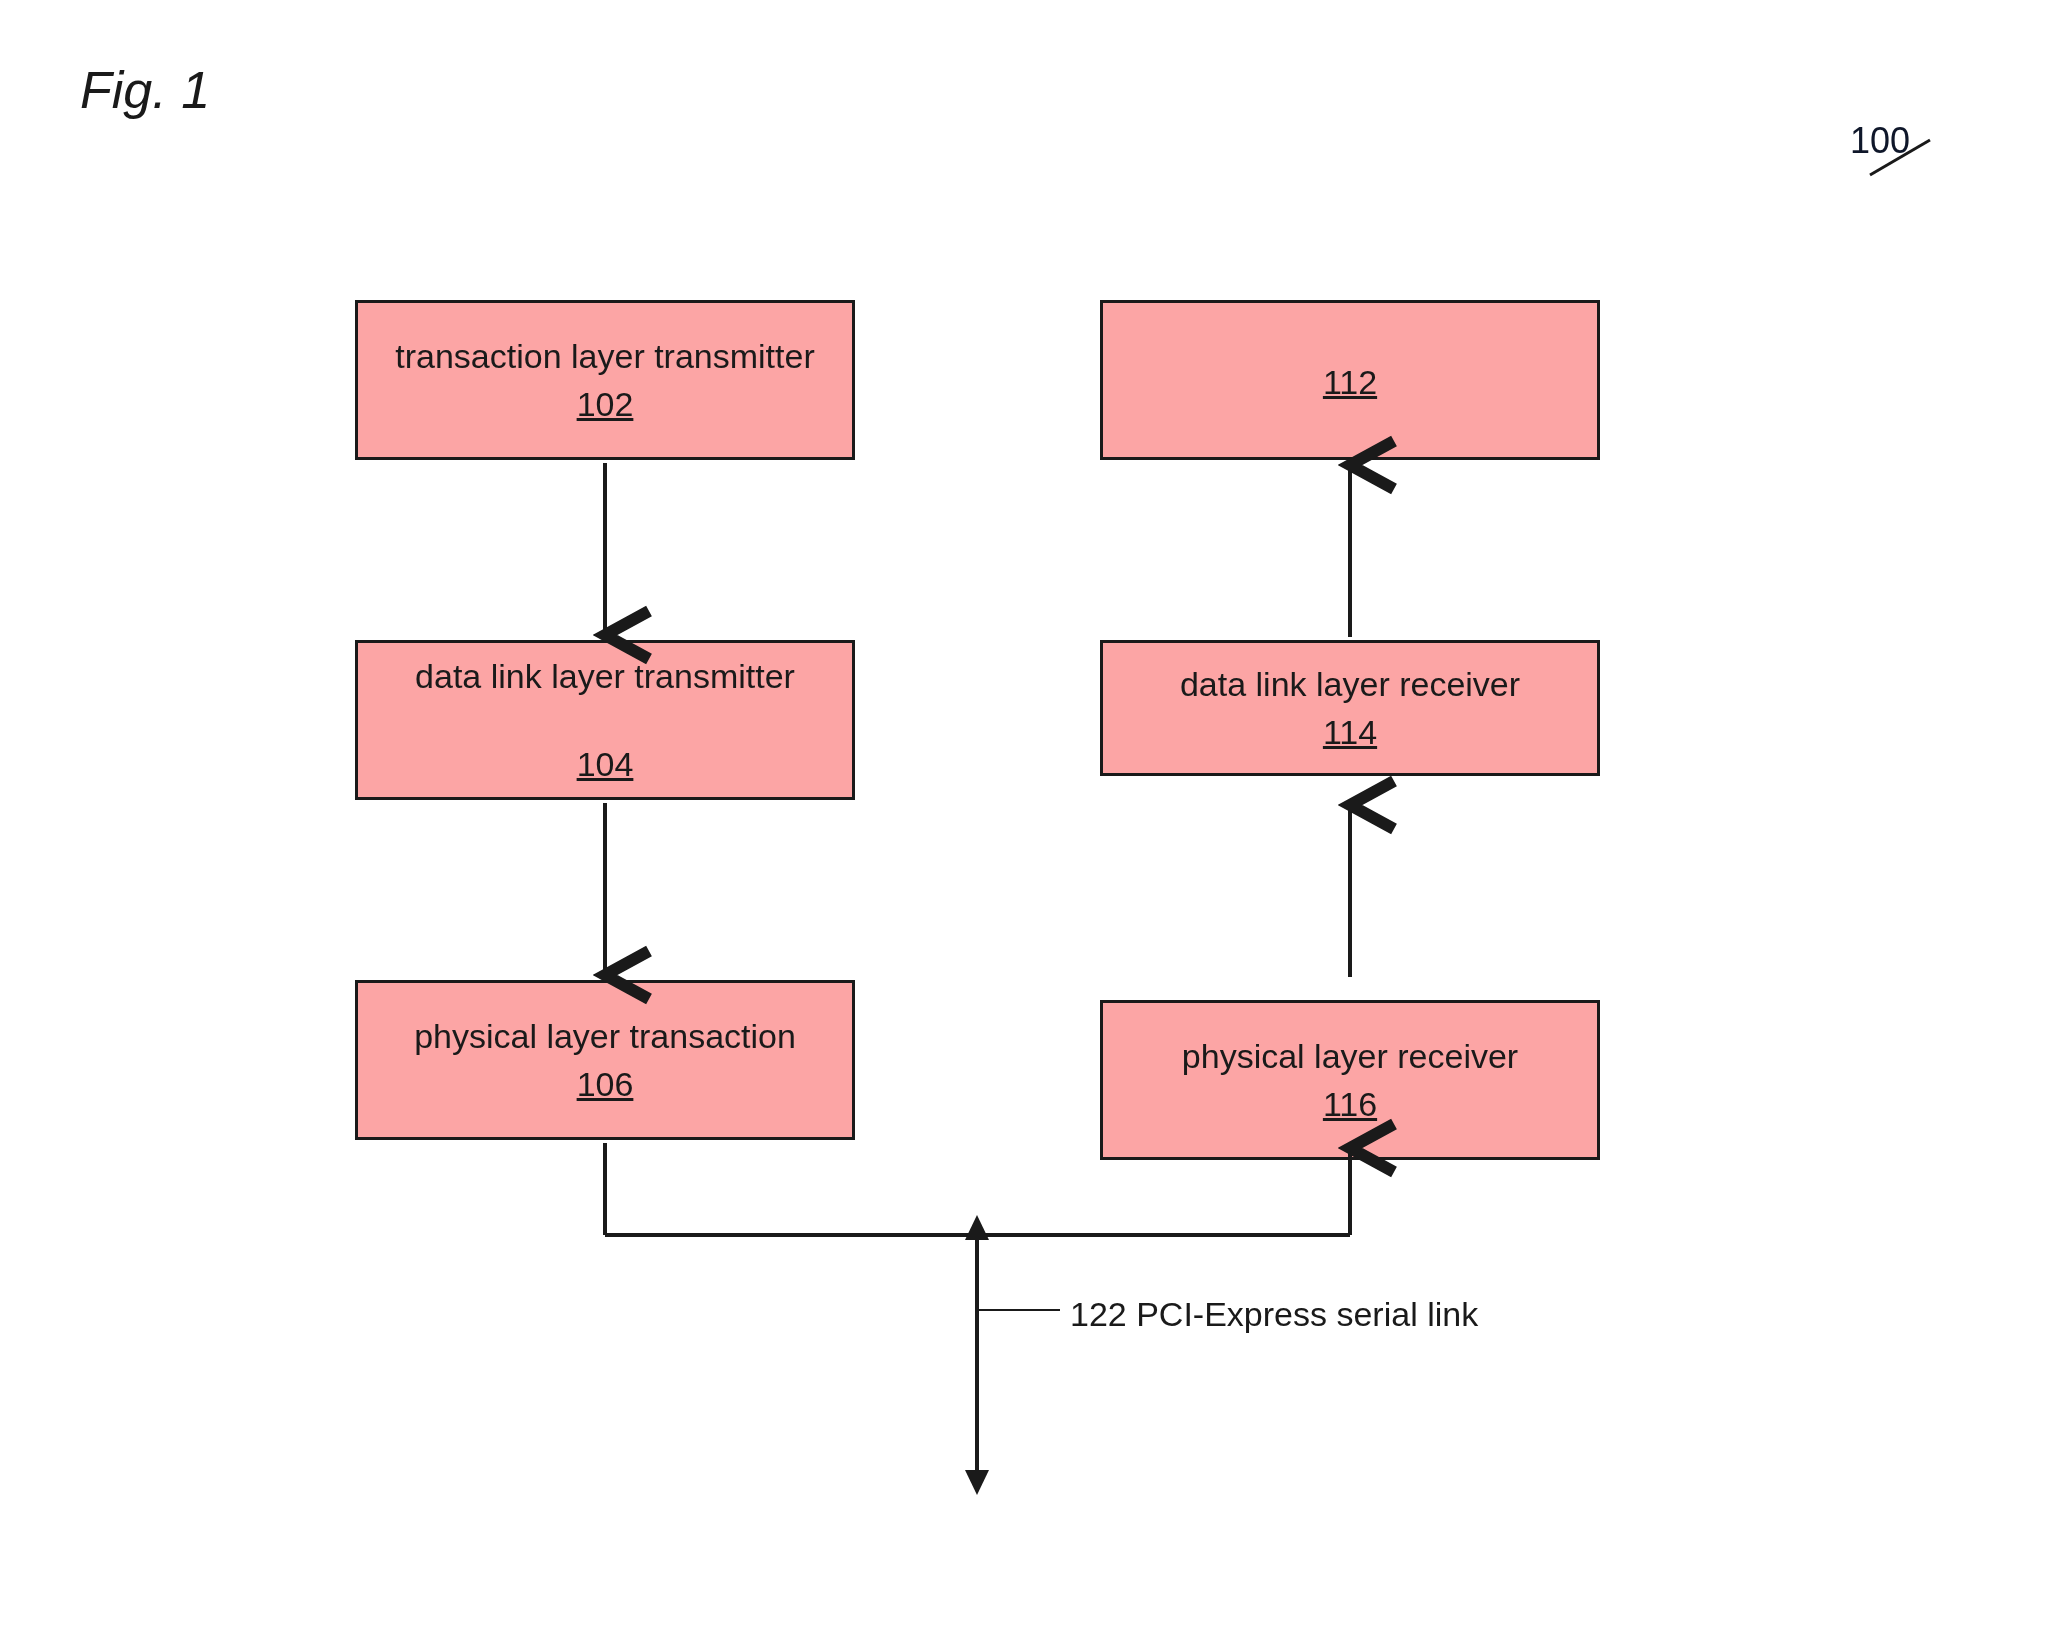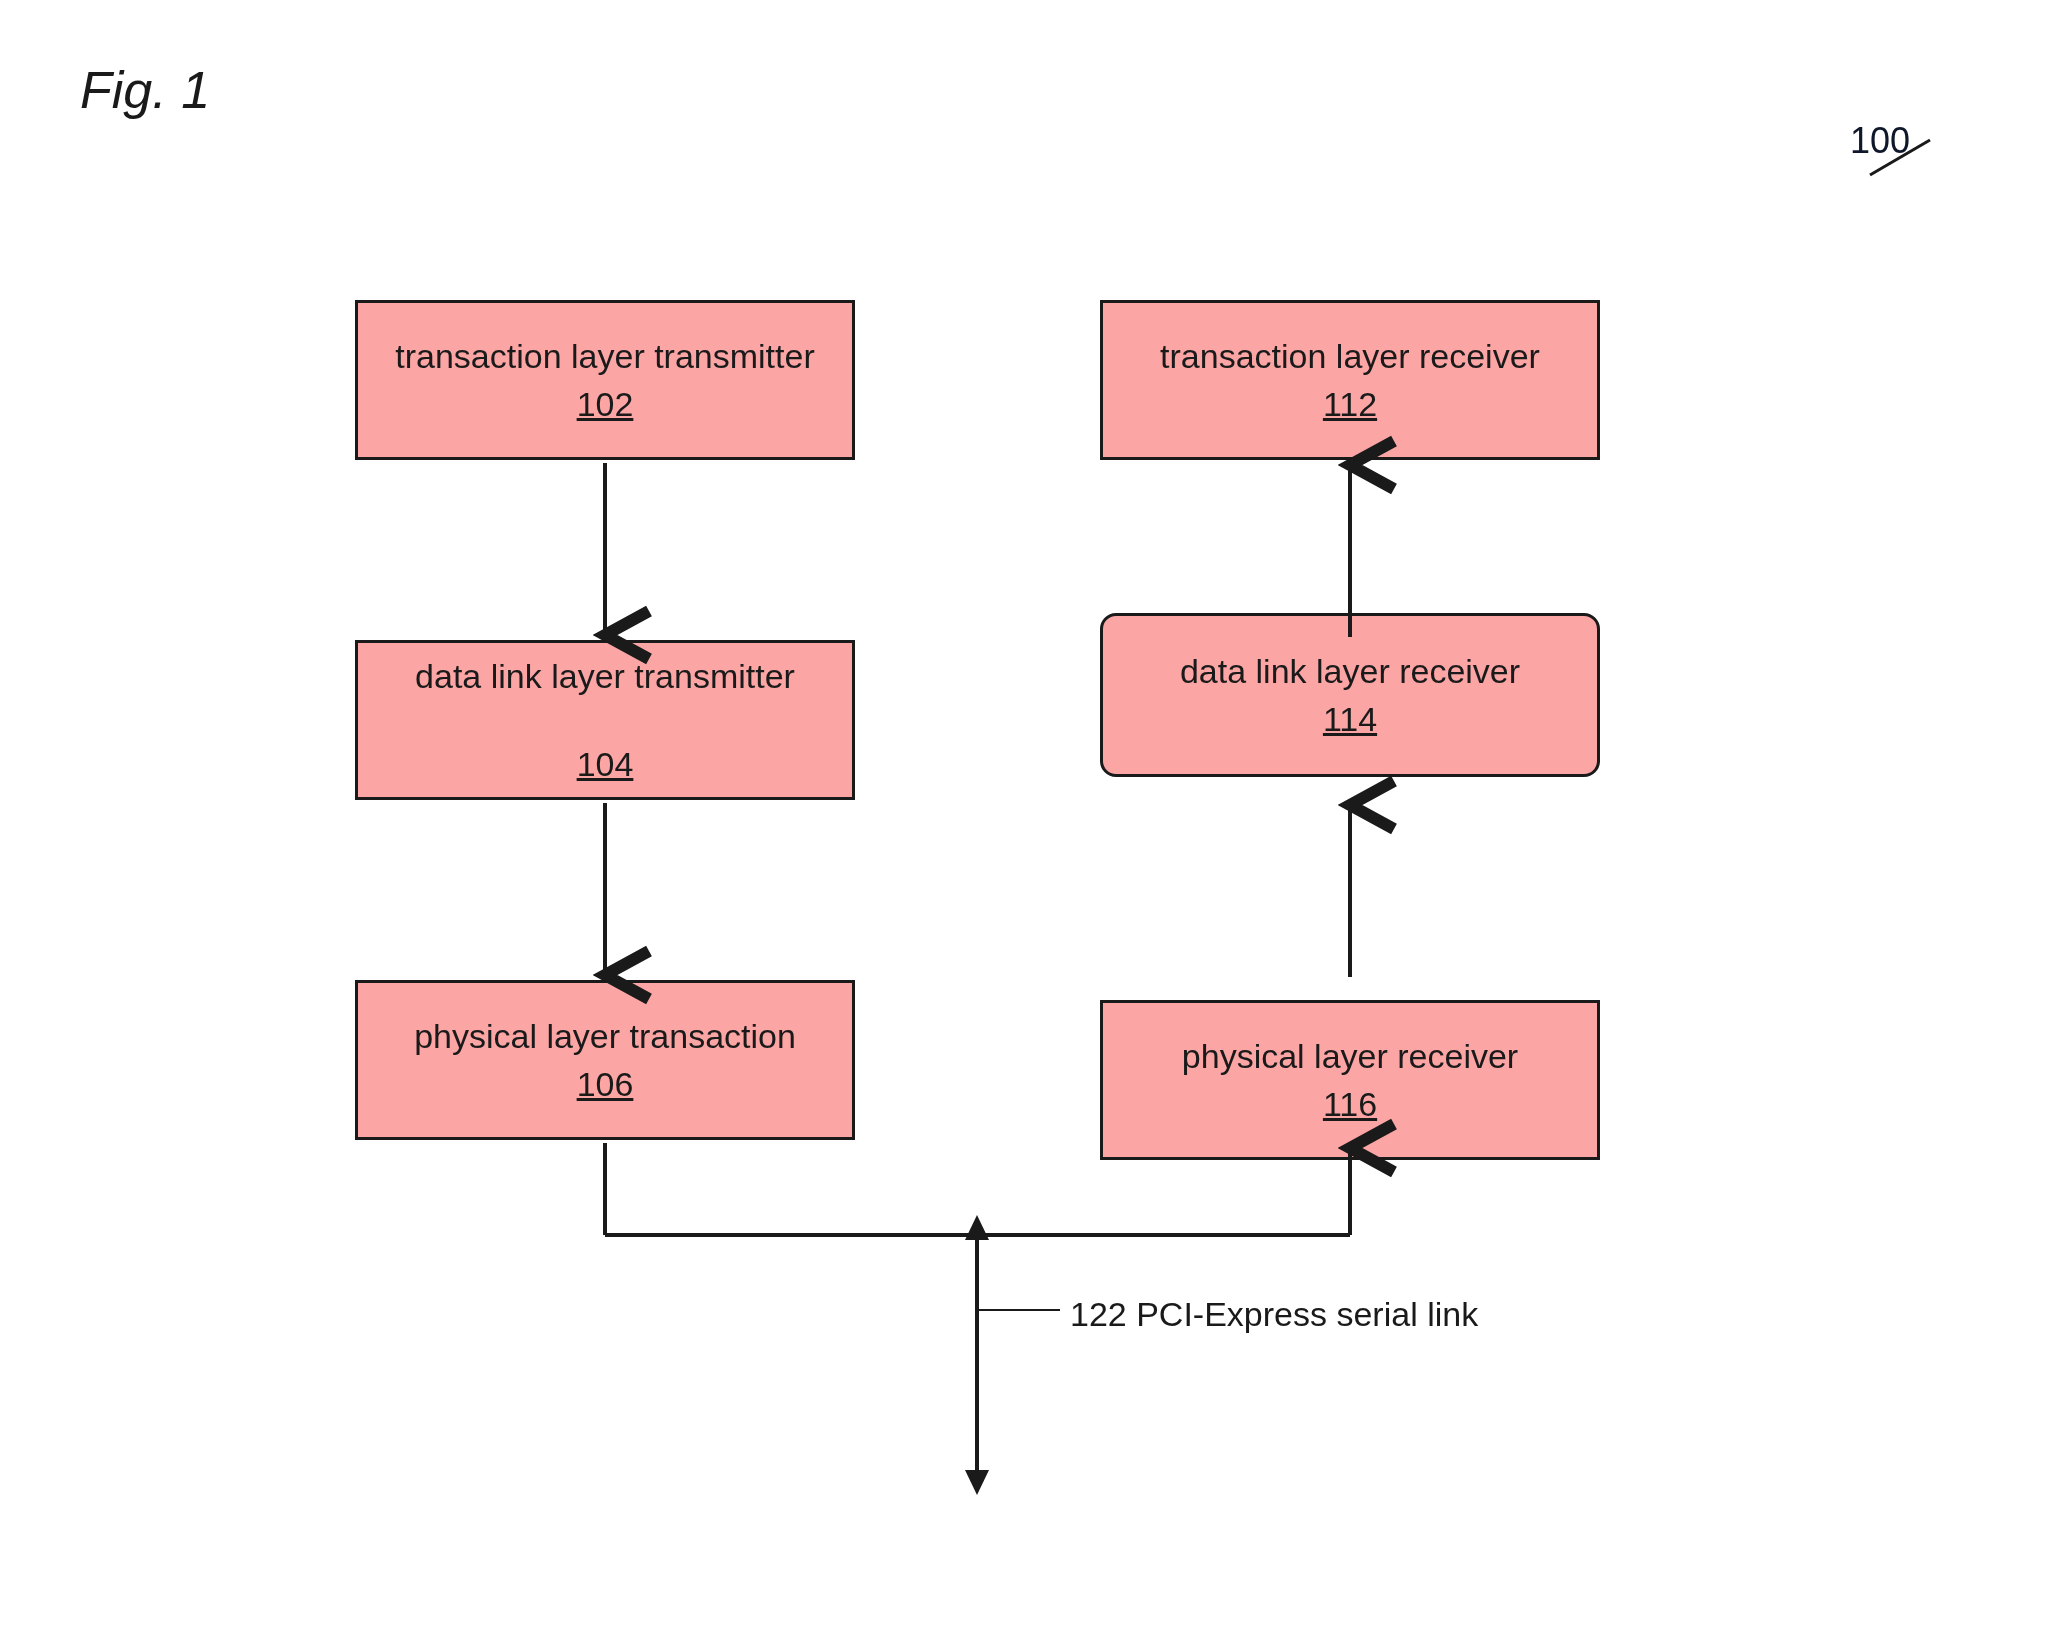--- a/index.html
+++ b/index.html
@@ -78,24 +78,23 @@
     
     #box-tlr {
       left: 1100px;
       top: 300px;
       width: 500px;
       height: 160px;
     }
 
     #box-dllr {
       left: 1100px;
-      top: 613px;
+      top: 640px;
       width: 500px;
-      height: 164px;
-      border-radius: 16px;
+      height: 136px;
     }
 
     #box-plr {
       left: 1100px;
       top: 1000px;
       width: 500px;
       height: 160px;
     }
 
     
@@ -124,21 +123,20 @@
   <span>data link layer transmitter</span>
   <span class="ref-num">104</span>
 </div>
 
 <div class="box" id="box-plt">
   <span>physical layer transaction</span>
   <span class="ref-num">106</span>
 </div>
 
 <div class="box" id="box-tlr">
-  <span>transaction layer receiver</span>
   <span class="ref-num">112</span>
 </div>
 
 <div class="box" id="box-dllr">
   <span>data link layer receiver</span>
   <span class="ref-num">114</span>
 </div>
 
 <div class="box" id="box-plr">
   <span>physical layer receiver</span>

